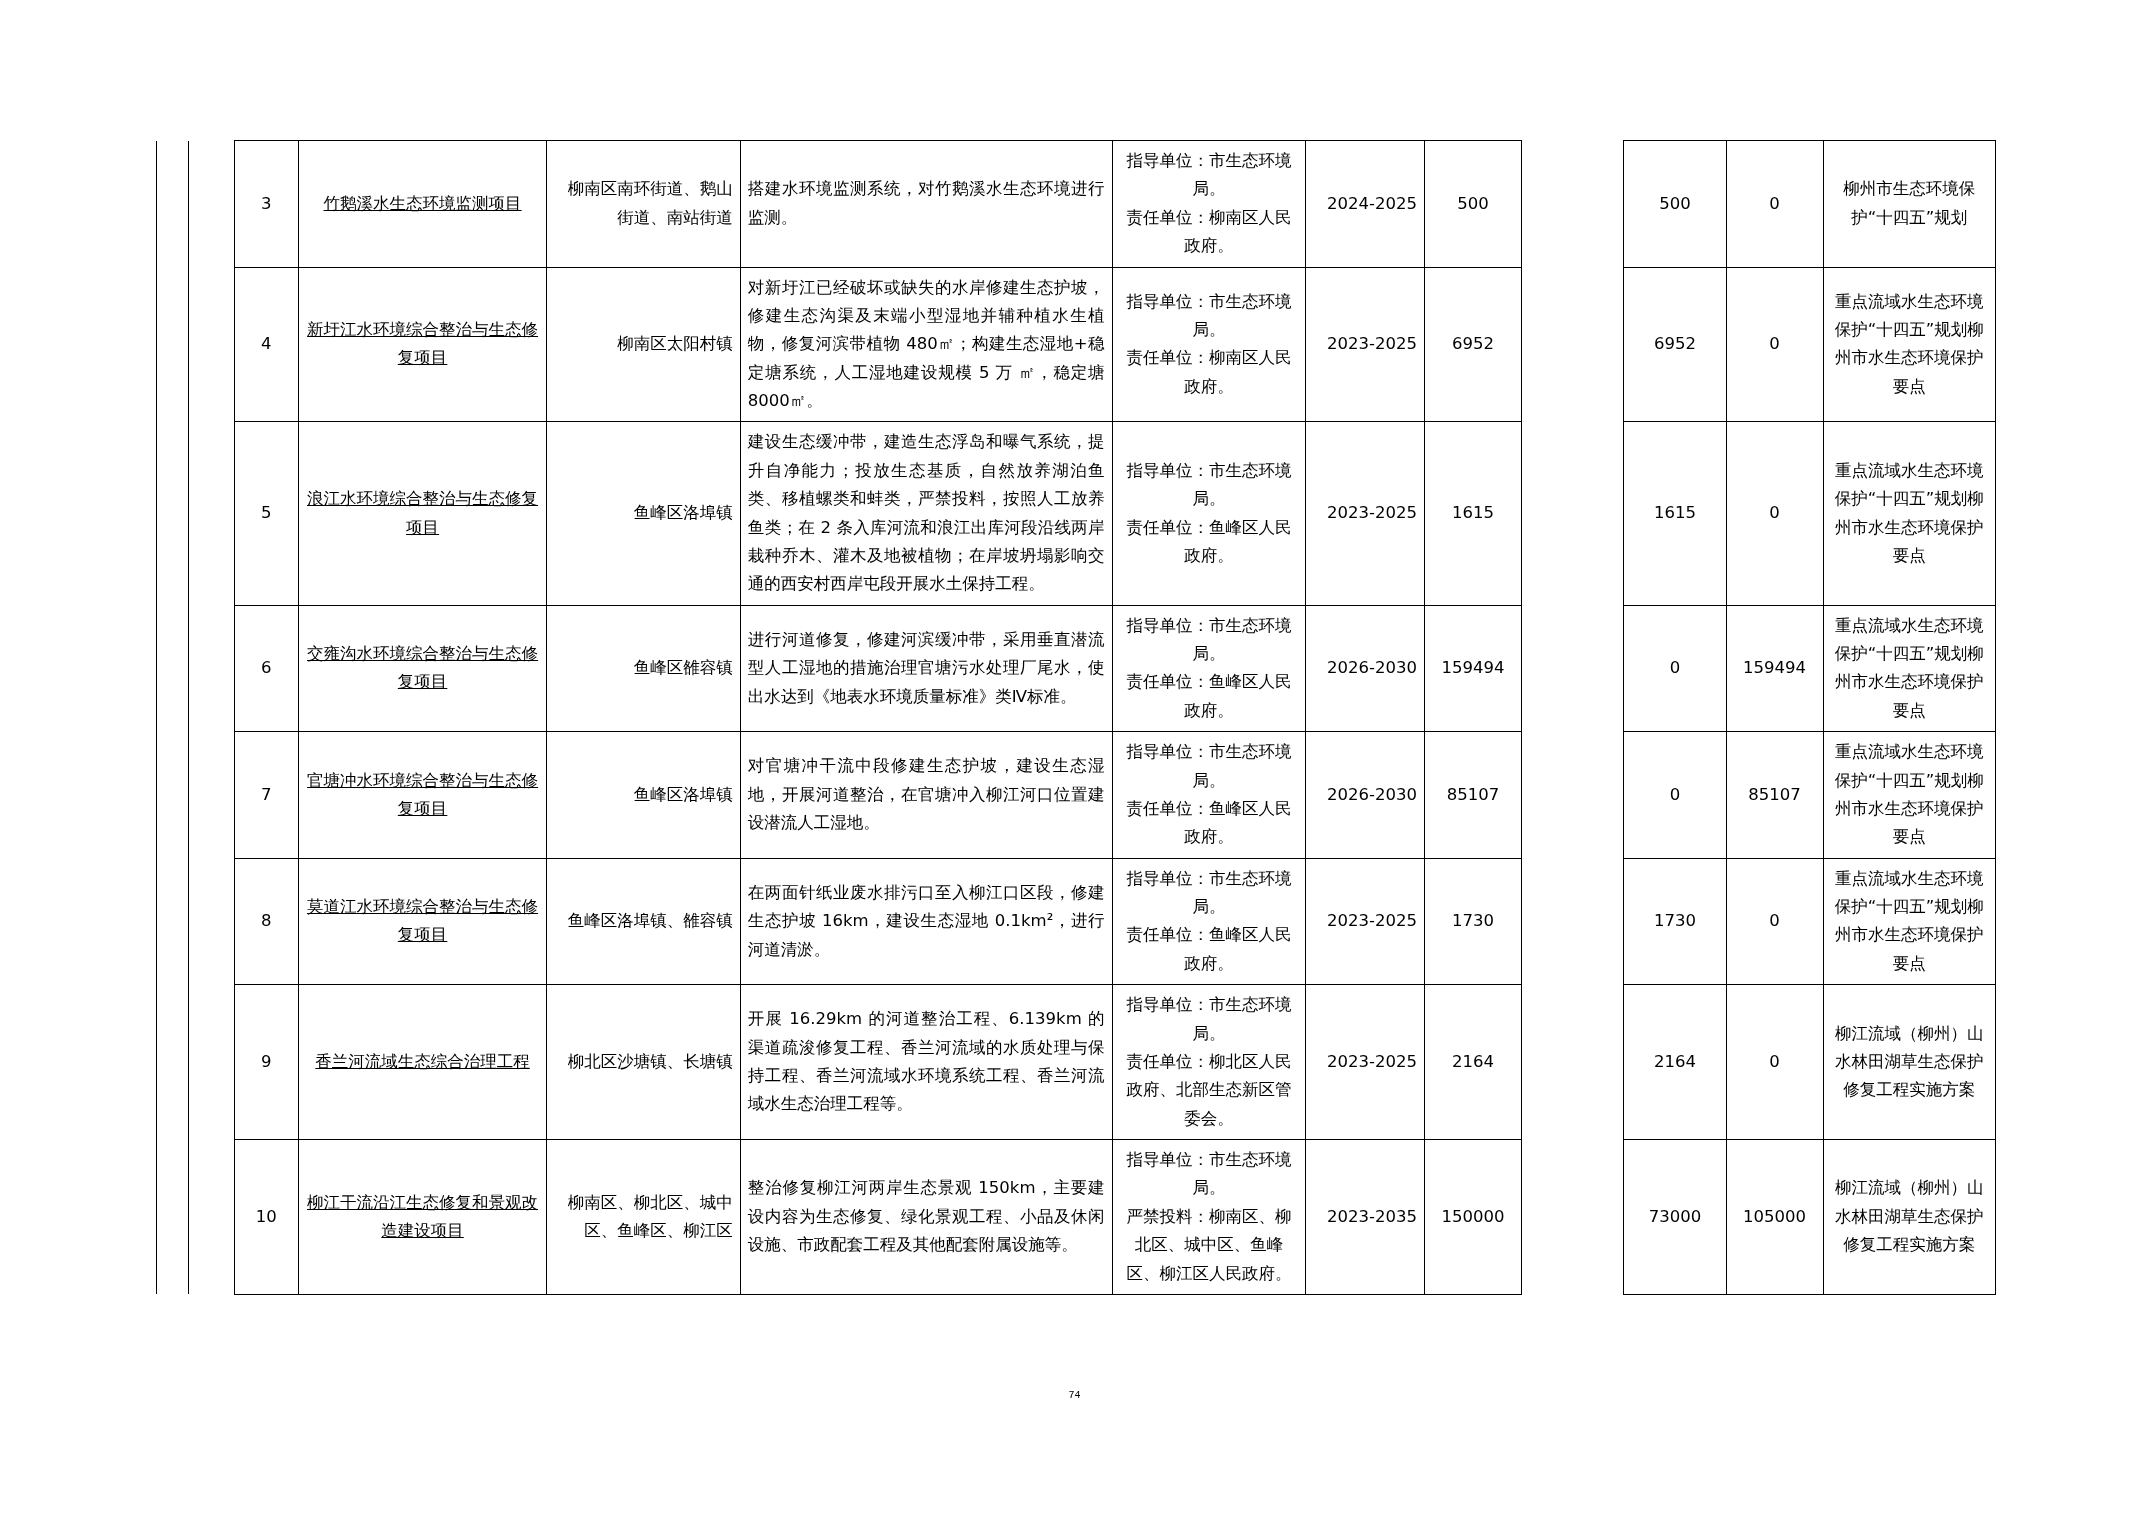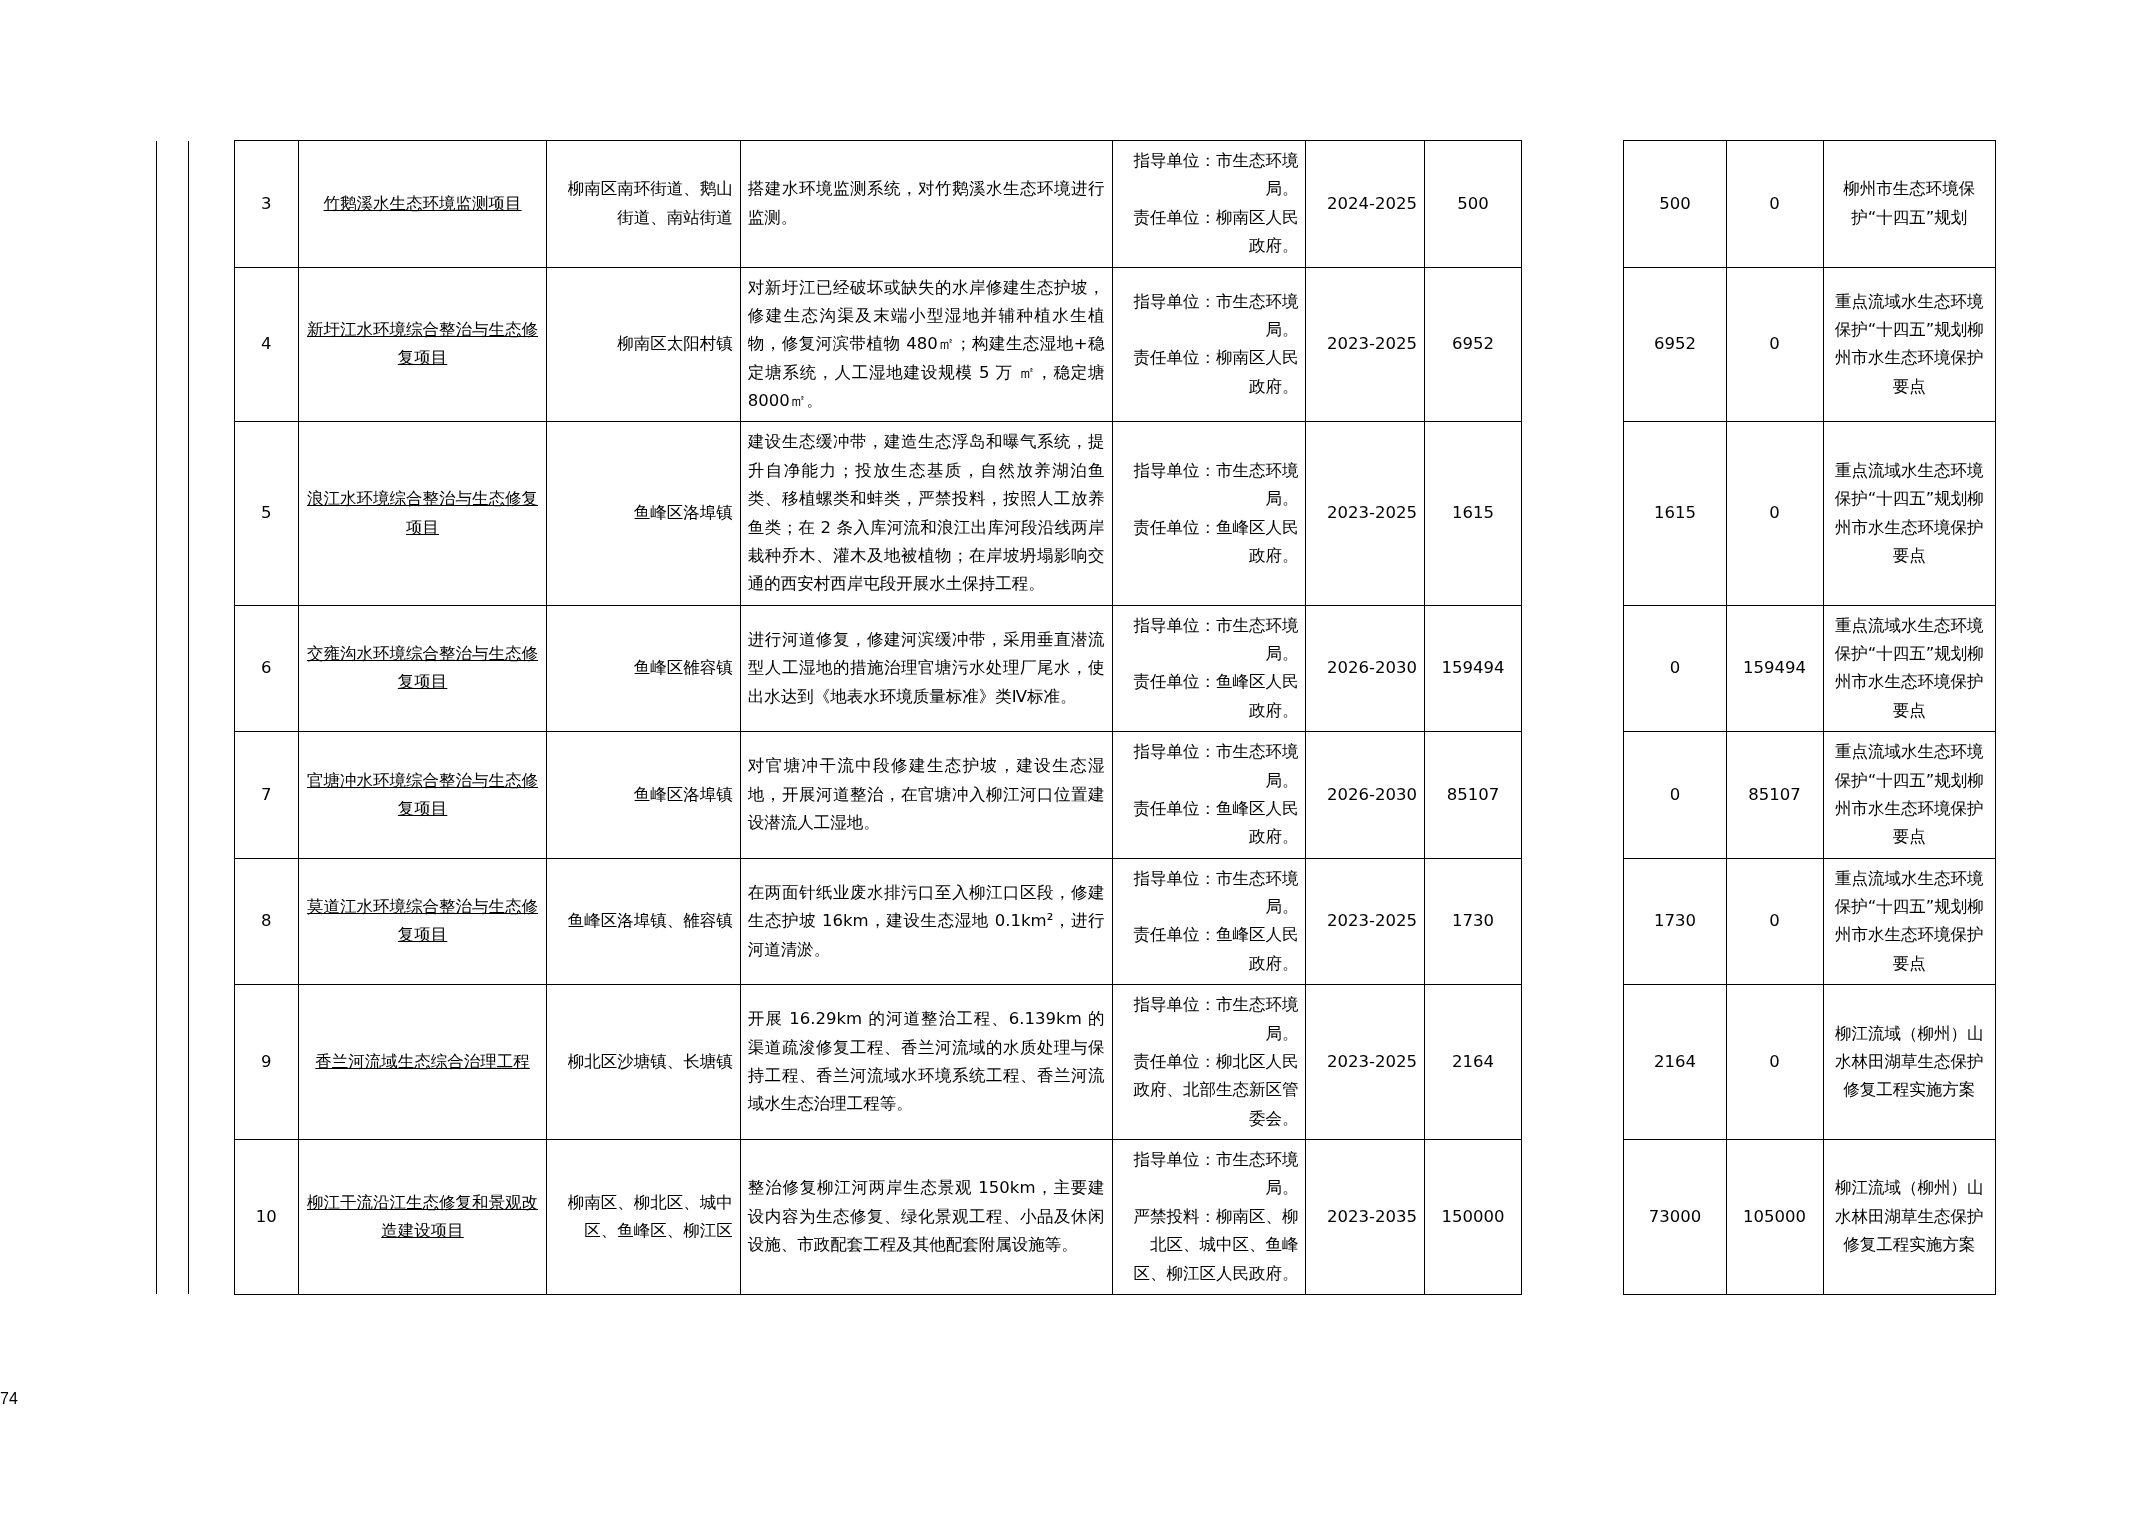--- a/index.html
+++ b/index.html
@@ -39,35 +39,36 @@
     font-size: 16.5px;
     line-height: 1.72;
     font-family: "DejaVu Sans", sans-serif;
   }
   .c-idx   { width: 30px;  border-top: none !important; border-bottom: none !important; }
   .c-idx2  { width: 42px;  border-top: none !important; border-bottom: none !important; }
   .c-no    { width: 60px;  text-align: center; }
   .c-name  { width: 230px; text-align: center; text-decoration: underline; }
   .c-loc   { width: 180px; text-align: right; }
   .c-desc  { width: 345px; text-align: justify; text-align-last: left; }
-  .c-unit  { width: 180px; text-align: right; margin-top: 42px; }
+  .c-unit  { width: 180px; text-align: center; margin-top: 42px; }
   .c-year  { width: 110px; text-align: right; }
   .c-amt   { width: 90px;  text-align: center; }
   .c-blank { width: 95px;  border-top: none !important; border-bottom: none !important; }
   .c-a1    { width: 95px;  text-align: center; }
   .c-a2    { width: 90px;  text-align: center; }
   .c-src   { width: 160px; text-align: center; }
 
   .pagenum {
     position: absolute;
     left: 0;
     right: 0;
     top: 1390px;
-    font-size: 16px;
-    font-family: Liberation Sans, sans-serif;
+    text-align: center;
+    font-size: 10px;
+    font-family: Liberation Mono, monospace;
   }
 </style>
 </head>
 <body>
 
 <div class="page">
   <div class="table-wrap">
     <table class="doc-table">
       <colgroup>
         <col class="c-idx">

